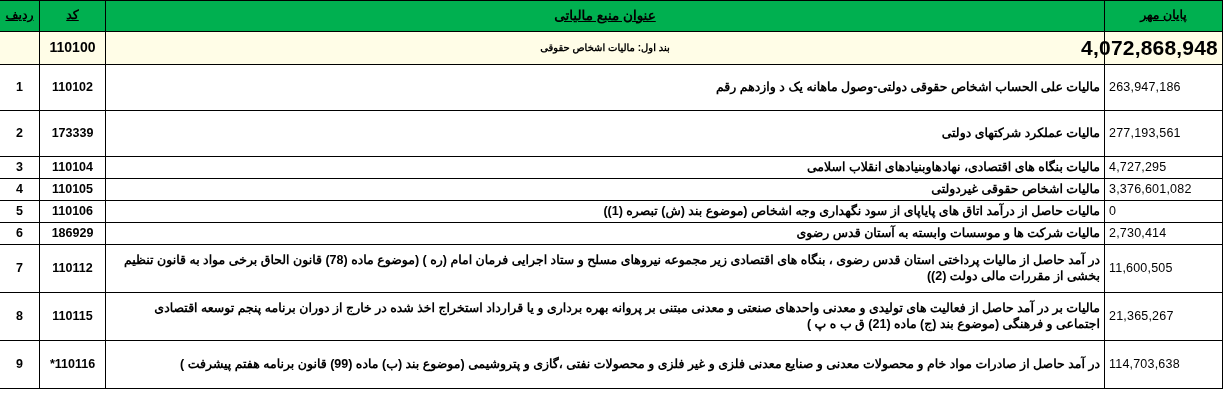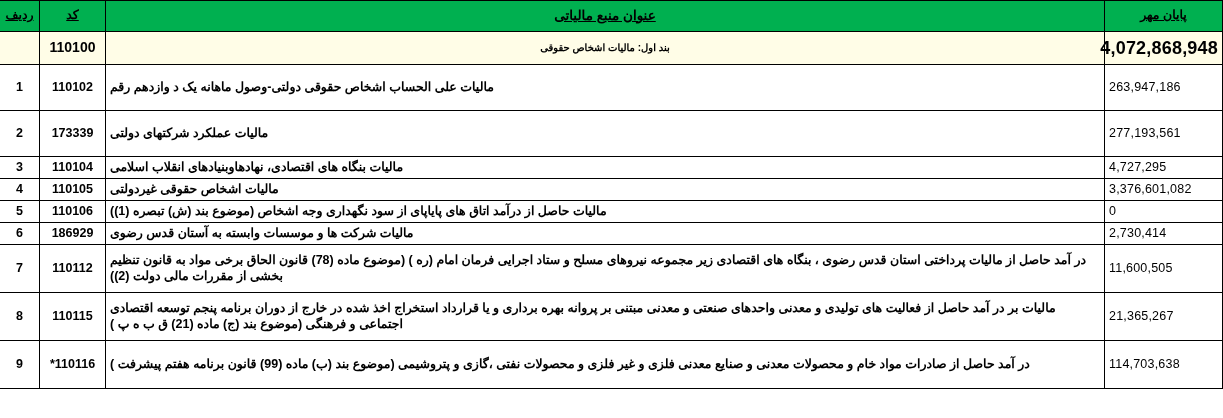--- a/index.html
+++ b/index.html
@@ -58,36 +58,36 @@
   tr.section-row td.cell-code {
     text-align: center;
     font-size: 14px;
     background: #fffde7;
   }
   tr.section-row td.cell-radif {
     background: #fffde7;
   }
   tr.section-row td.cell-amount {
     text-align: center;
-    font-size: 18px;
+    font-size: 21px;
     background: #fffde7;
   }
 
   td.cell-radif {
     text-align: center;
     font-weight: bold;
     font-size: 13px;
   }
   td.cell-code {
     text-align: center;
     font-weight: bold;
     font-size: 13px;
   }
   td.cell-title {
-    text-align: left;
+    text-align: right;
     font-weight: bold;
     font-size: 12.5px;
     padding: 2px 8px;
   }
   td.cell-amount {
     text-align: left;
     font-size: 14.5px;
     font-weight: normal;
     letter-spacing: 0.2px;
   }

